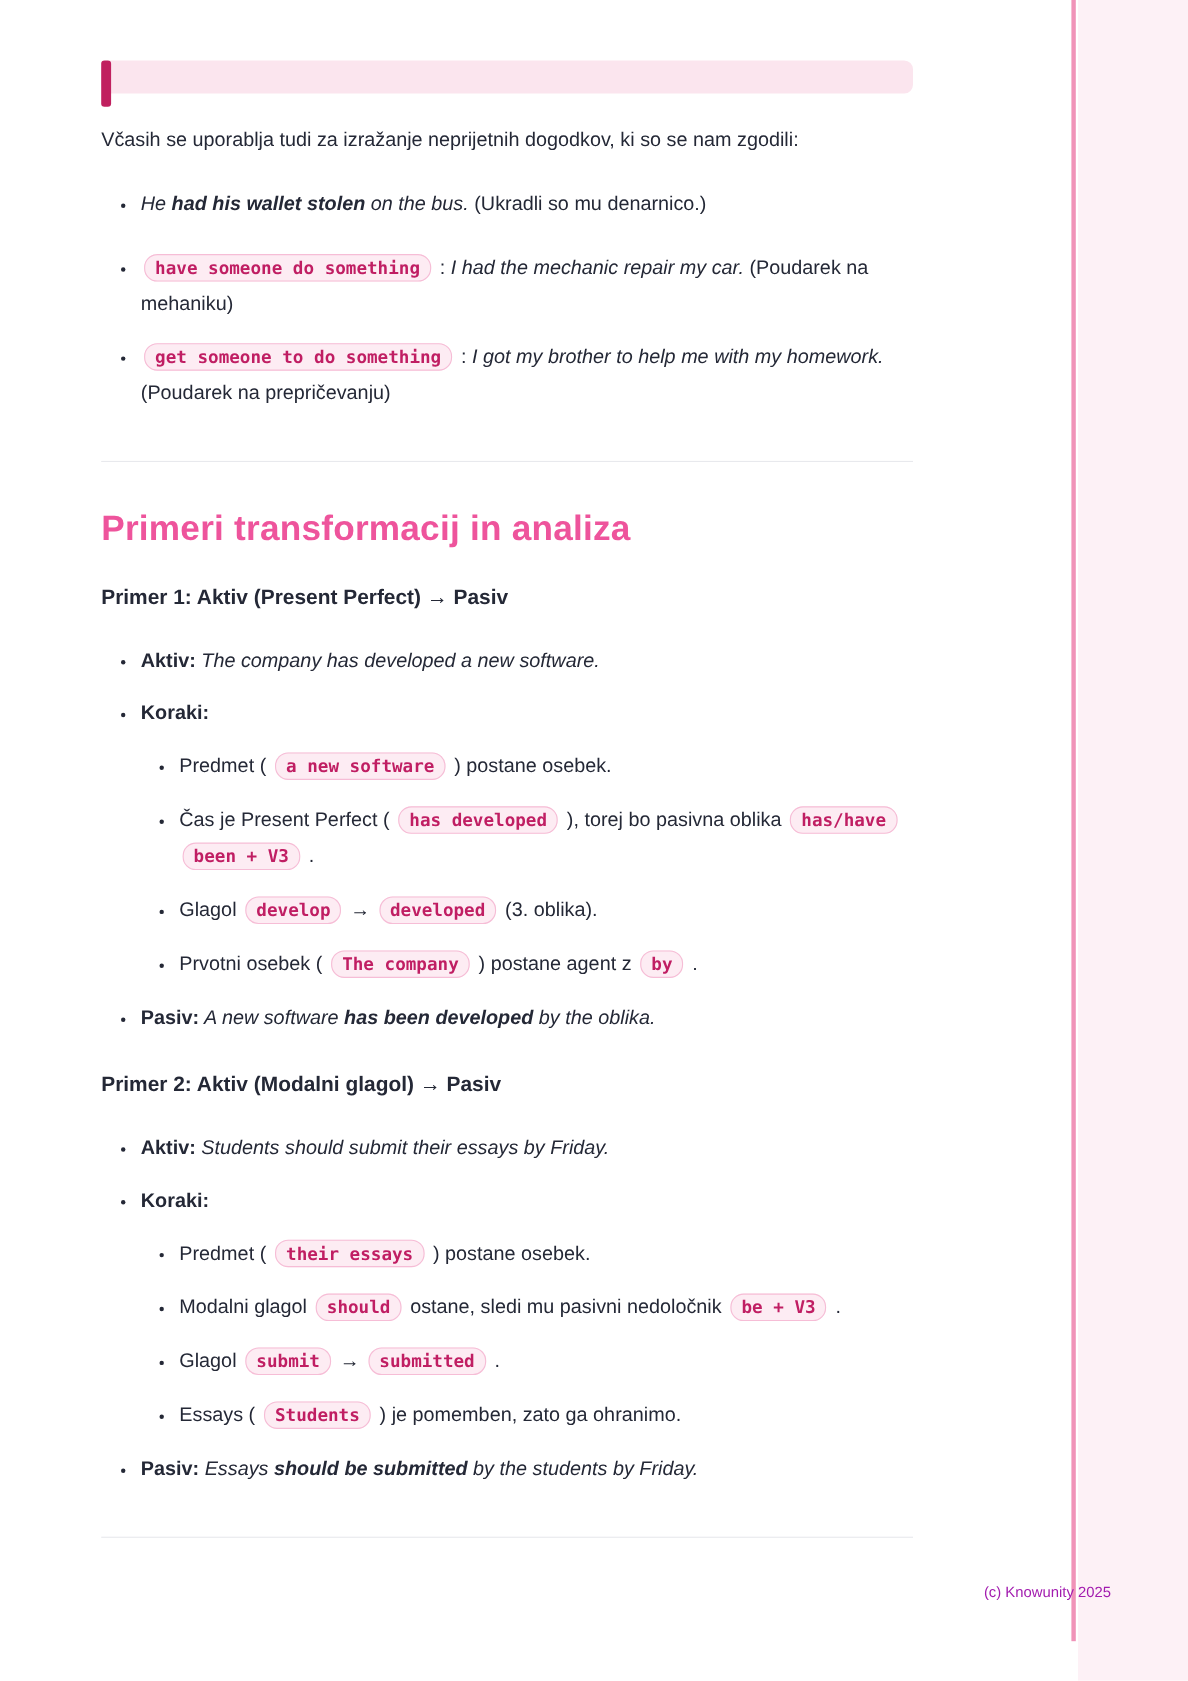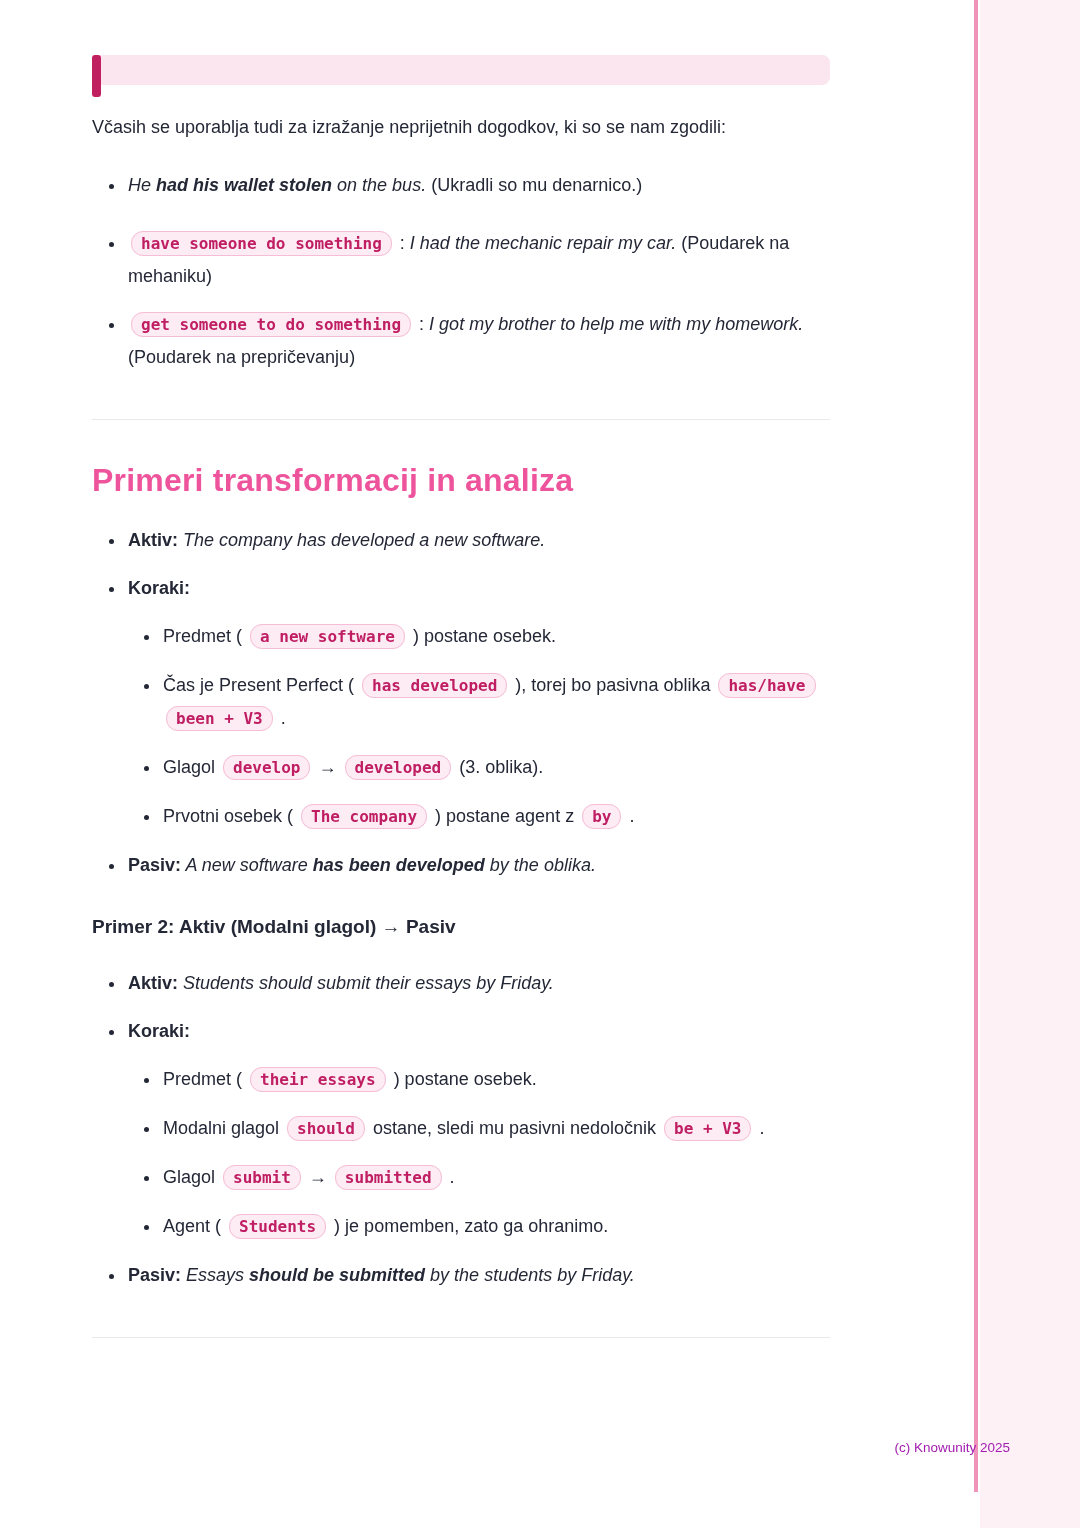--- a/index.html
+++ b/index.html
@@ -88,20 +88,21 @@
 
   <ul class="blist">
     <li><span class="seg-code">have someone do something</span><span class="seg-n"> : </span><span class="seg-i">I had the mechanic repair my car.</span><span class="seg-n"> (Poudarek na mehaniku)</span></li>
     <li><span class="seg-code">get someone to do something</span><span class="seg-n"> : </span><span class="seg-i">I got my brother to help me with my homework.</span><span class="seg-n"> (Poudarek na prepričevanju)</span></li>
   </ul>
 
   <hr class="divider">
 
   <h2 class="section-heading">Primeri transformacij in analiza</h2>
 
+  <h3 class="sub-heading">Primer 1: Aktiv (Present Perfect) → Pasiv</h3>
 
   <ul class="blist">
     <li><span class="seg-b">Aktiv:</span><span class="seg-i"> The company has developed a new software.</span></li>
     <li>
       <span><span class="seg-b">Koraki:</span></span>
       <ul>
         <li><span class="seg-n">Predmet ( </span><span class="seg-code">a new software</span><span class="seg-n"> ) postane osebek.</span></li>
         <li><span class="seg-n">Čas je Present Perfect ( </span><span class="seg-code">has developed</span><span class="seg-n"> ), torej bo pasivna oblika </span><span class="seg-code">has/have been + V3</span><span class="seg-n"> .</span></li>
         <li><span class="seg-n">Glagol </span><span class="seg-code">develop</span><span class="seg-n"> → </span><span class="seg-code">developed</span><span class="seg-n"> (3. oblika).</span></li>
         <li><span class="seg-n">Prvotni osebek ( </span><span class="seg-code">The company</span><span class="seg-n"> ) postane agent z </span><span class="seg-code">by</span><span class="seg-n"> .</span></li>
@@ -113,21 +114,21 @@
   <h3 class="sub-heading">Primer 2: Aktiv (Modalni glagol) → Pasiv</h3>
 
   <ul class="blist">
     <li><span class="seg-b">Aktiv:</span><span class="seg-i"> Students should submit their essays by Friday.</span></li>
     <li>
       <span><span class="seg-b">Koraki:</span></span>
       <ul>
         <li><span class="seg-n">Predmet ( </span><span class="seg-code">their essays</span><span class="seg-n"> ) postane osebek.</span></li>
         <li><span class="seg-n">Modalni glagol </span><span class="seg-code">should</span><span class="seg-n"> ostane, sledi mu pasivni nedoločnik </span><span class="seg-code">be + V3</span><span class="seg-n"> .</span></li>
         <li><span class="seg-n">Glagol </span><span class="seg-code">submit</span><span class="seg-n"> → </span><span class="seg-code">submitted</span><span class="seg-n"> .</span></li>
-        <li><span class="seg-n">Agent ( </span><span class="seg-code">Students</span><span class="seg-n"> ) je pomemben, zato ga ohranimo.</span></li>
+        <li><span class="seg-n">Essays ( </span><span class="seg-code">Students</span><span class="seg-n"> ) je pomemben, zato ga ohranimo.</span></li>
       </ul>
     </li>
     <li><span class="seg-b">Pasiv:</span><span class="seg-i"> Essays </span><span class="seg-bi">should be submitted</span><span class="seg-i"> by the students by Friday.</span></li>
   </ul>
 
   <hr class="divider">
 
 </div>
 
 <div class="footer">(c) Knowunity 2025</div>

